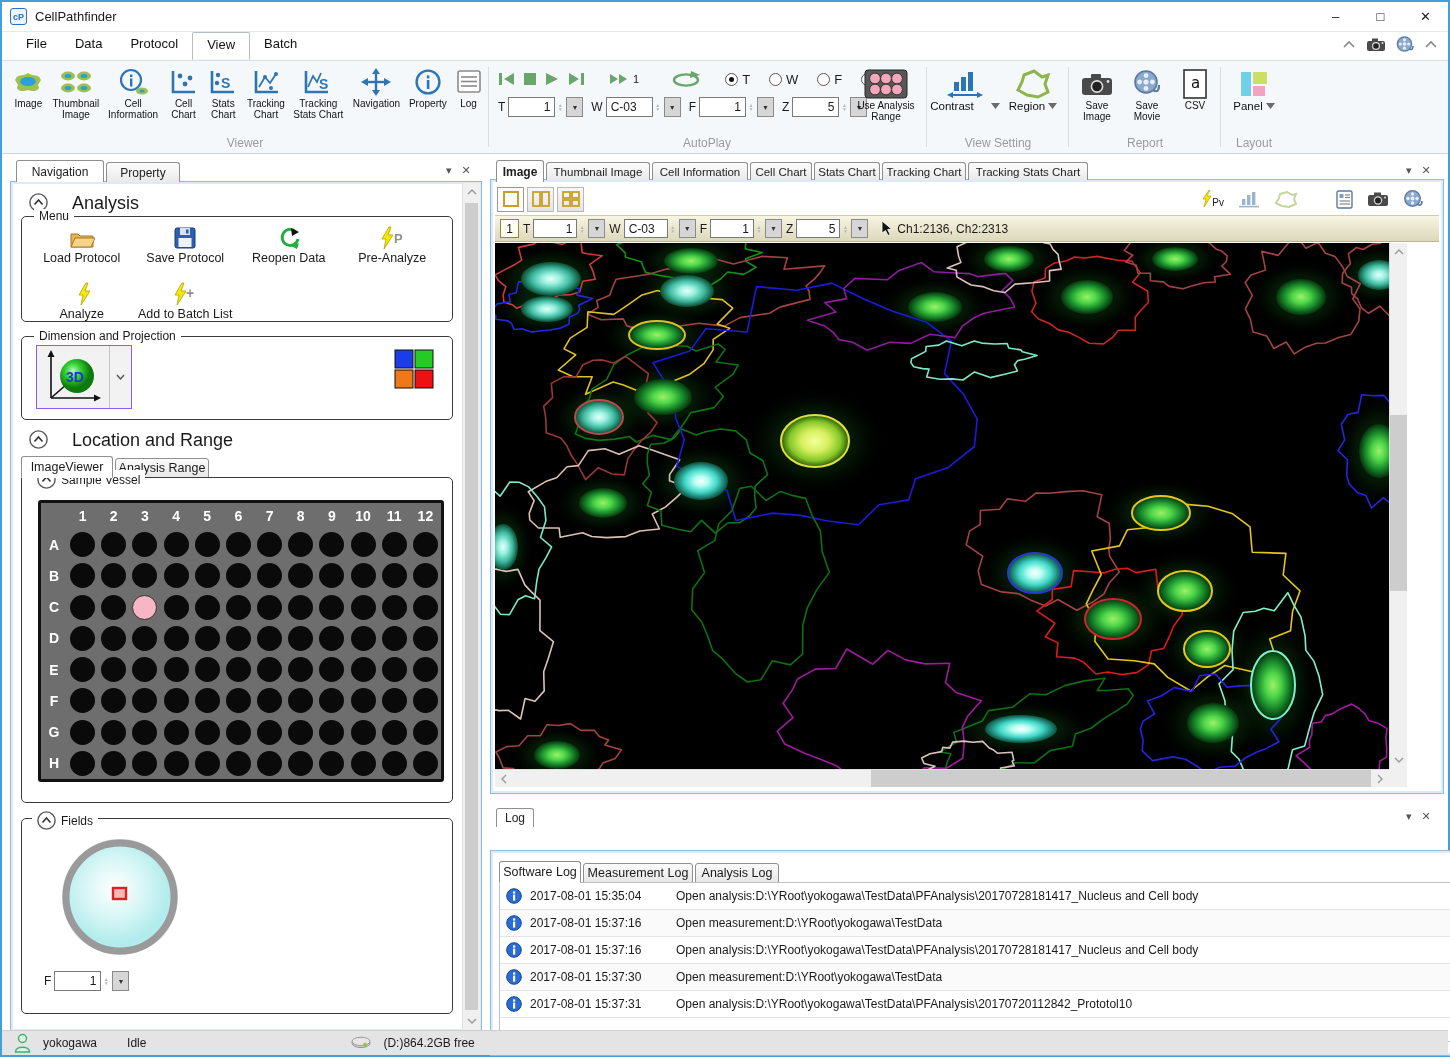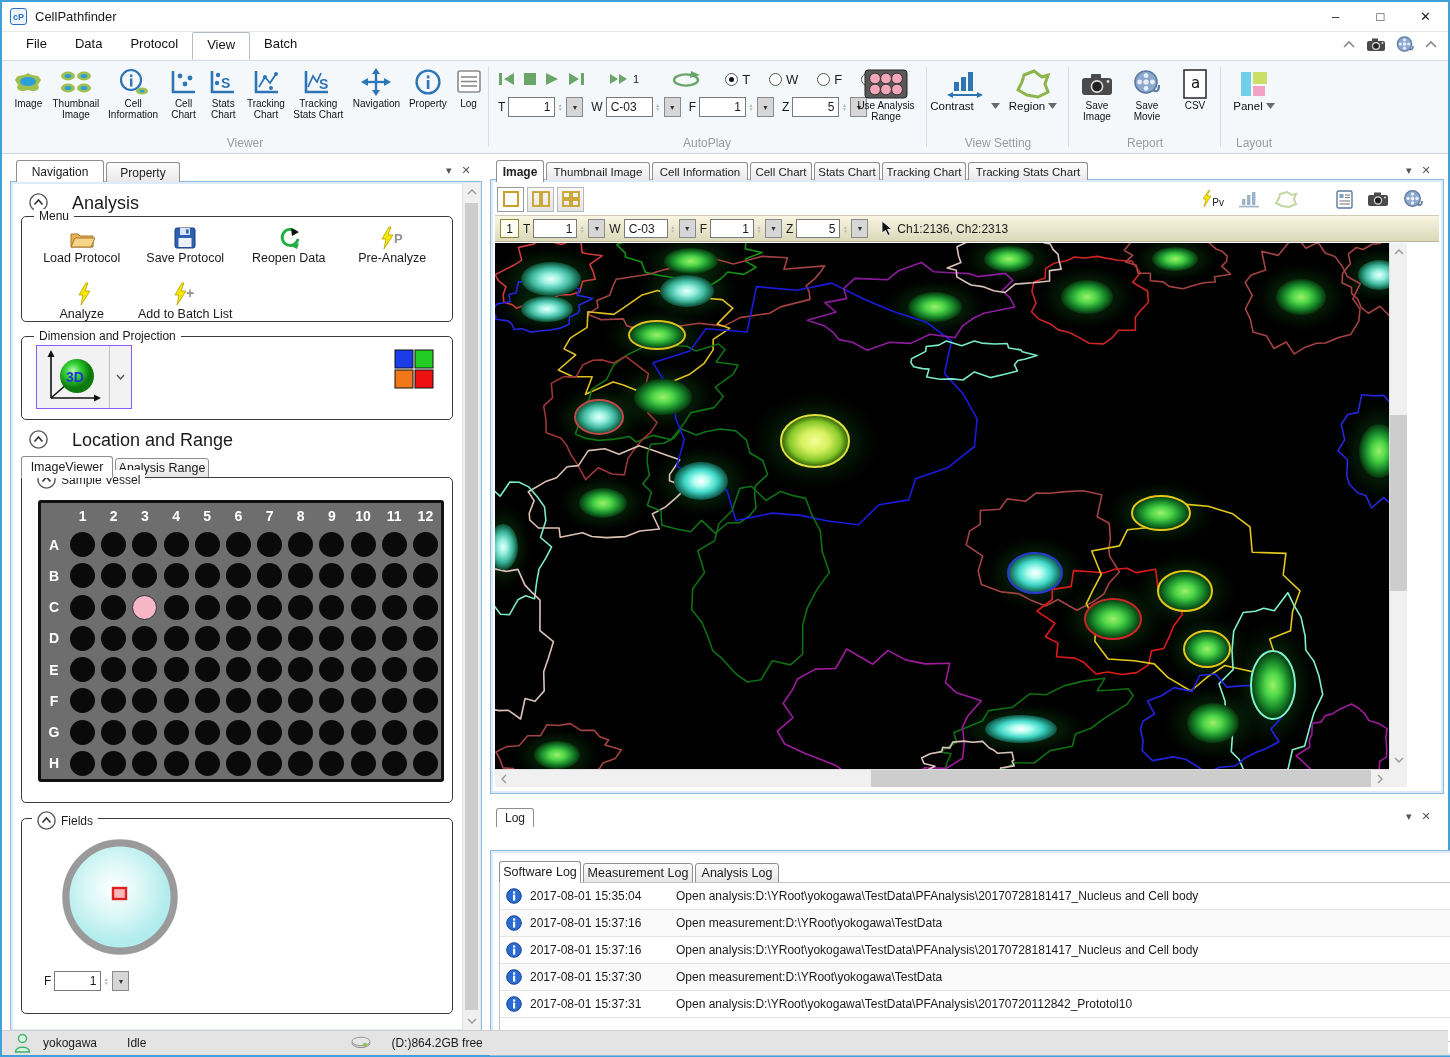--- a/index.html
+++ b/index.html
@@ -1120,16 +1120,16 @@
         <circle cx="8.5" cy="5.5" r="4" fill="#d8f8e4" stroke="#44b06c" stroke-width="1.5"></circle>
         <path d="M1.5 19 C1.5 12.5 15.5 12.5 15.5 19 Z" fill="#d8f8e4" stroke="#44b06c" stroke-width="1.5"></path>
       </svg>
     <span style="margin-left:12px">yokogawa</span>
     <span style="margin-left:30px">Idle</span>
     <svg width="20" height="14" style="margin-left:205px">
         <ellipse cx="10" cy="7" rx="9" ry="4.6" fill="#d4d4d4" stroke="#909090"></ellipse>
         <ellipse cx="10" cy="5.4" rx="9" ry="4.2" fill="#e6e6e6" stroke="#9a9a9a"></ellipse>
         <circle cx="14" cy="8.8" r="2" fill="#8cc63f"></circle>
       </svg>
-    <span style="margin-left:20px">(D:)864.2GB free</span>
+    <span style="margin-left:12px">(D:)864.2GB free</span>
   </div>
 
 </div>
 
 </body></html>

